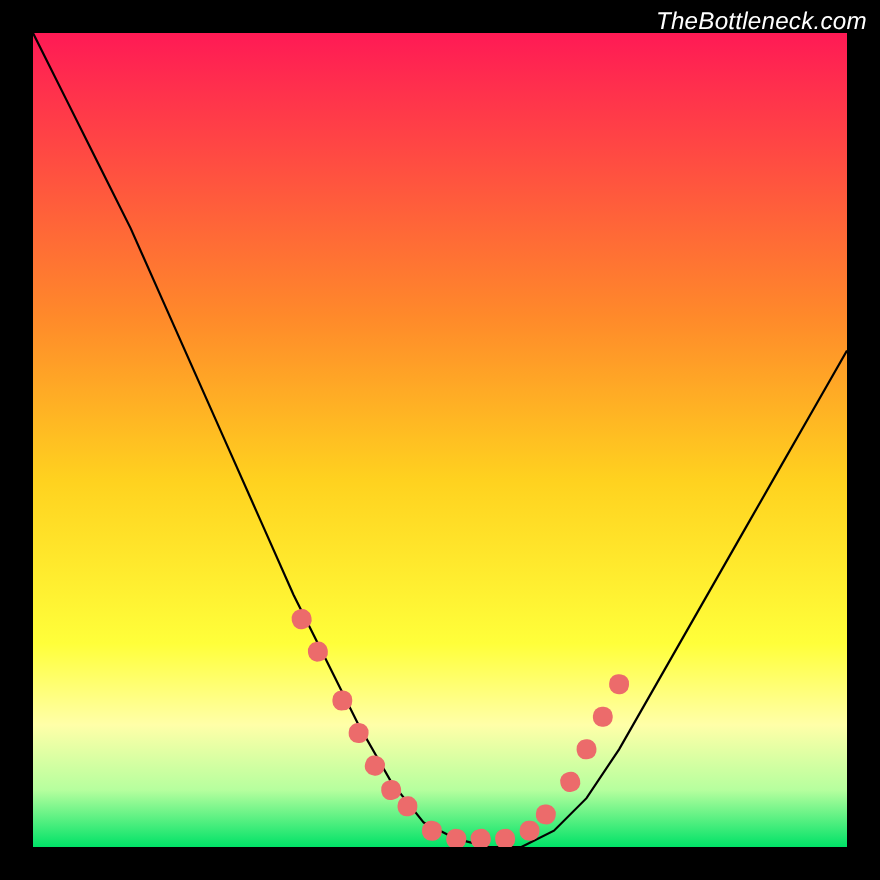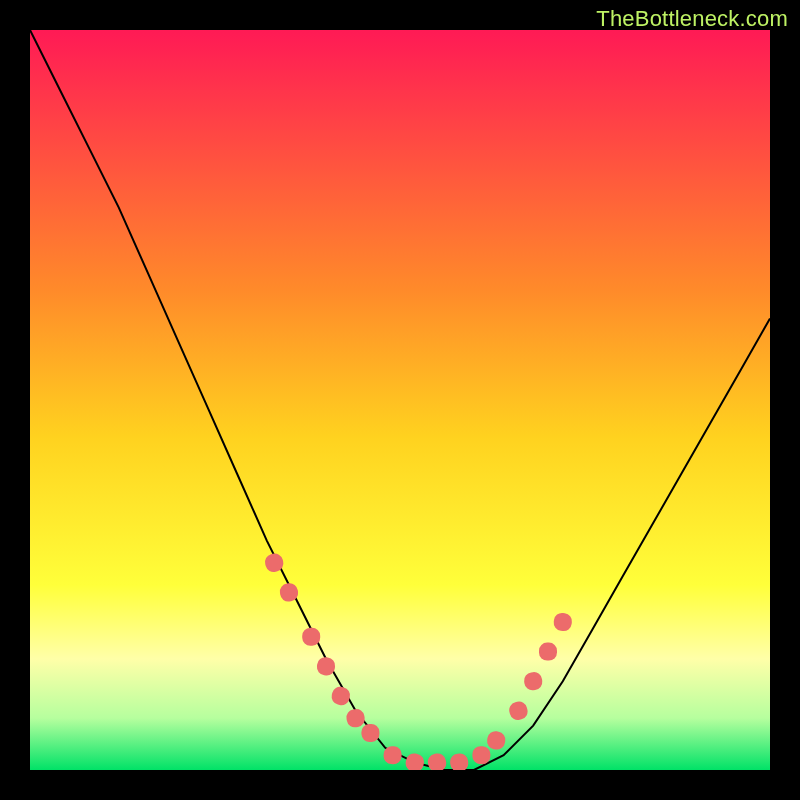--- a/index.html
+++ b/index.html
@@ -22,24 +22,25 @@
     position: absolute;
     top: 30px;
     left: 30px;
     width: 740px;
     height: 740px;
   }
   .watermark {
     position: absolute;
     top: 6px;
     right: 12px;
-    color: #bef264;
+    color: #ffffff;
     font-size: 22px;
     font-weight: 500;
     letter-spacing: 0.2px;
+    font-style: italic;
   }
   svg { display: block; }
 </style>
 </head>
 <body>
 
 <div class="frame">
   <div class="watermark">TheBottleneck.com</div>
   <div class="plot">
     <svg id="chart-svg" width="740" height="740" viewBox="0 0 740 740" preserveAspectRatio="none">

